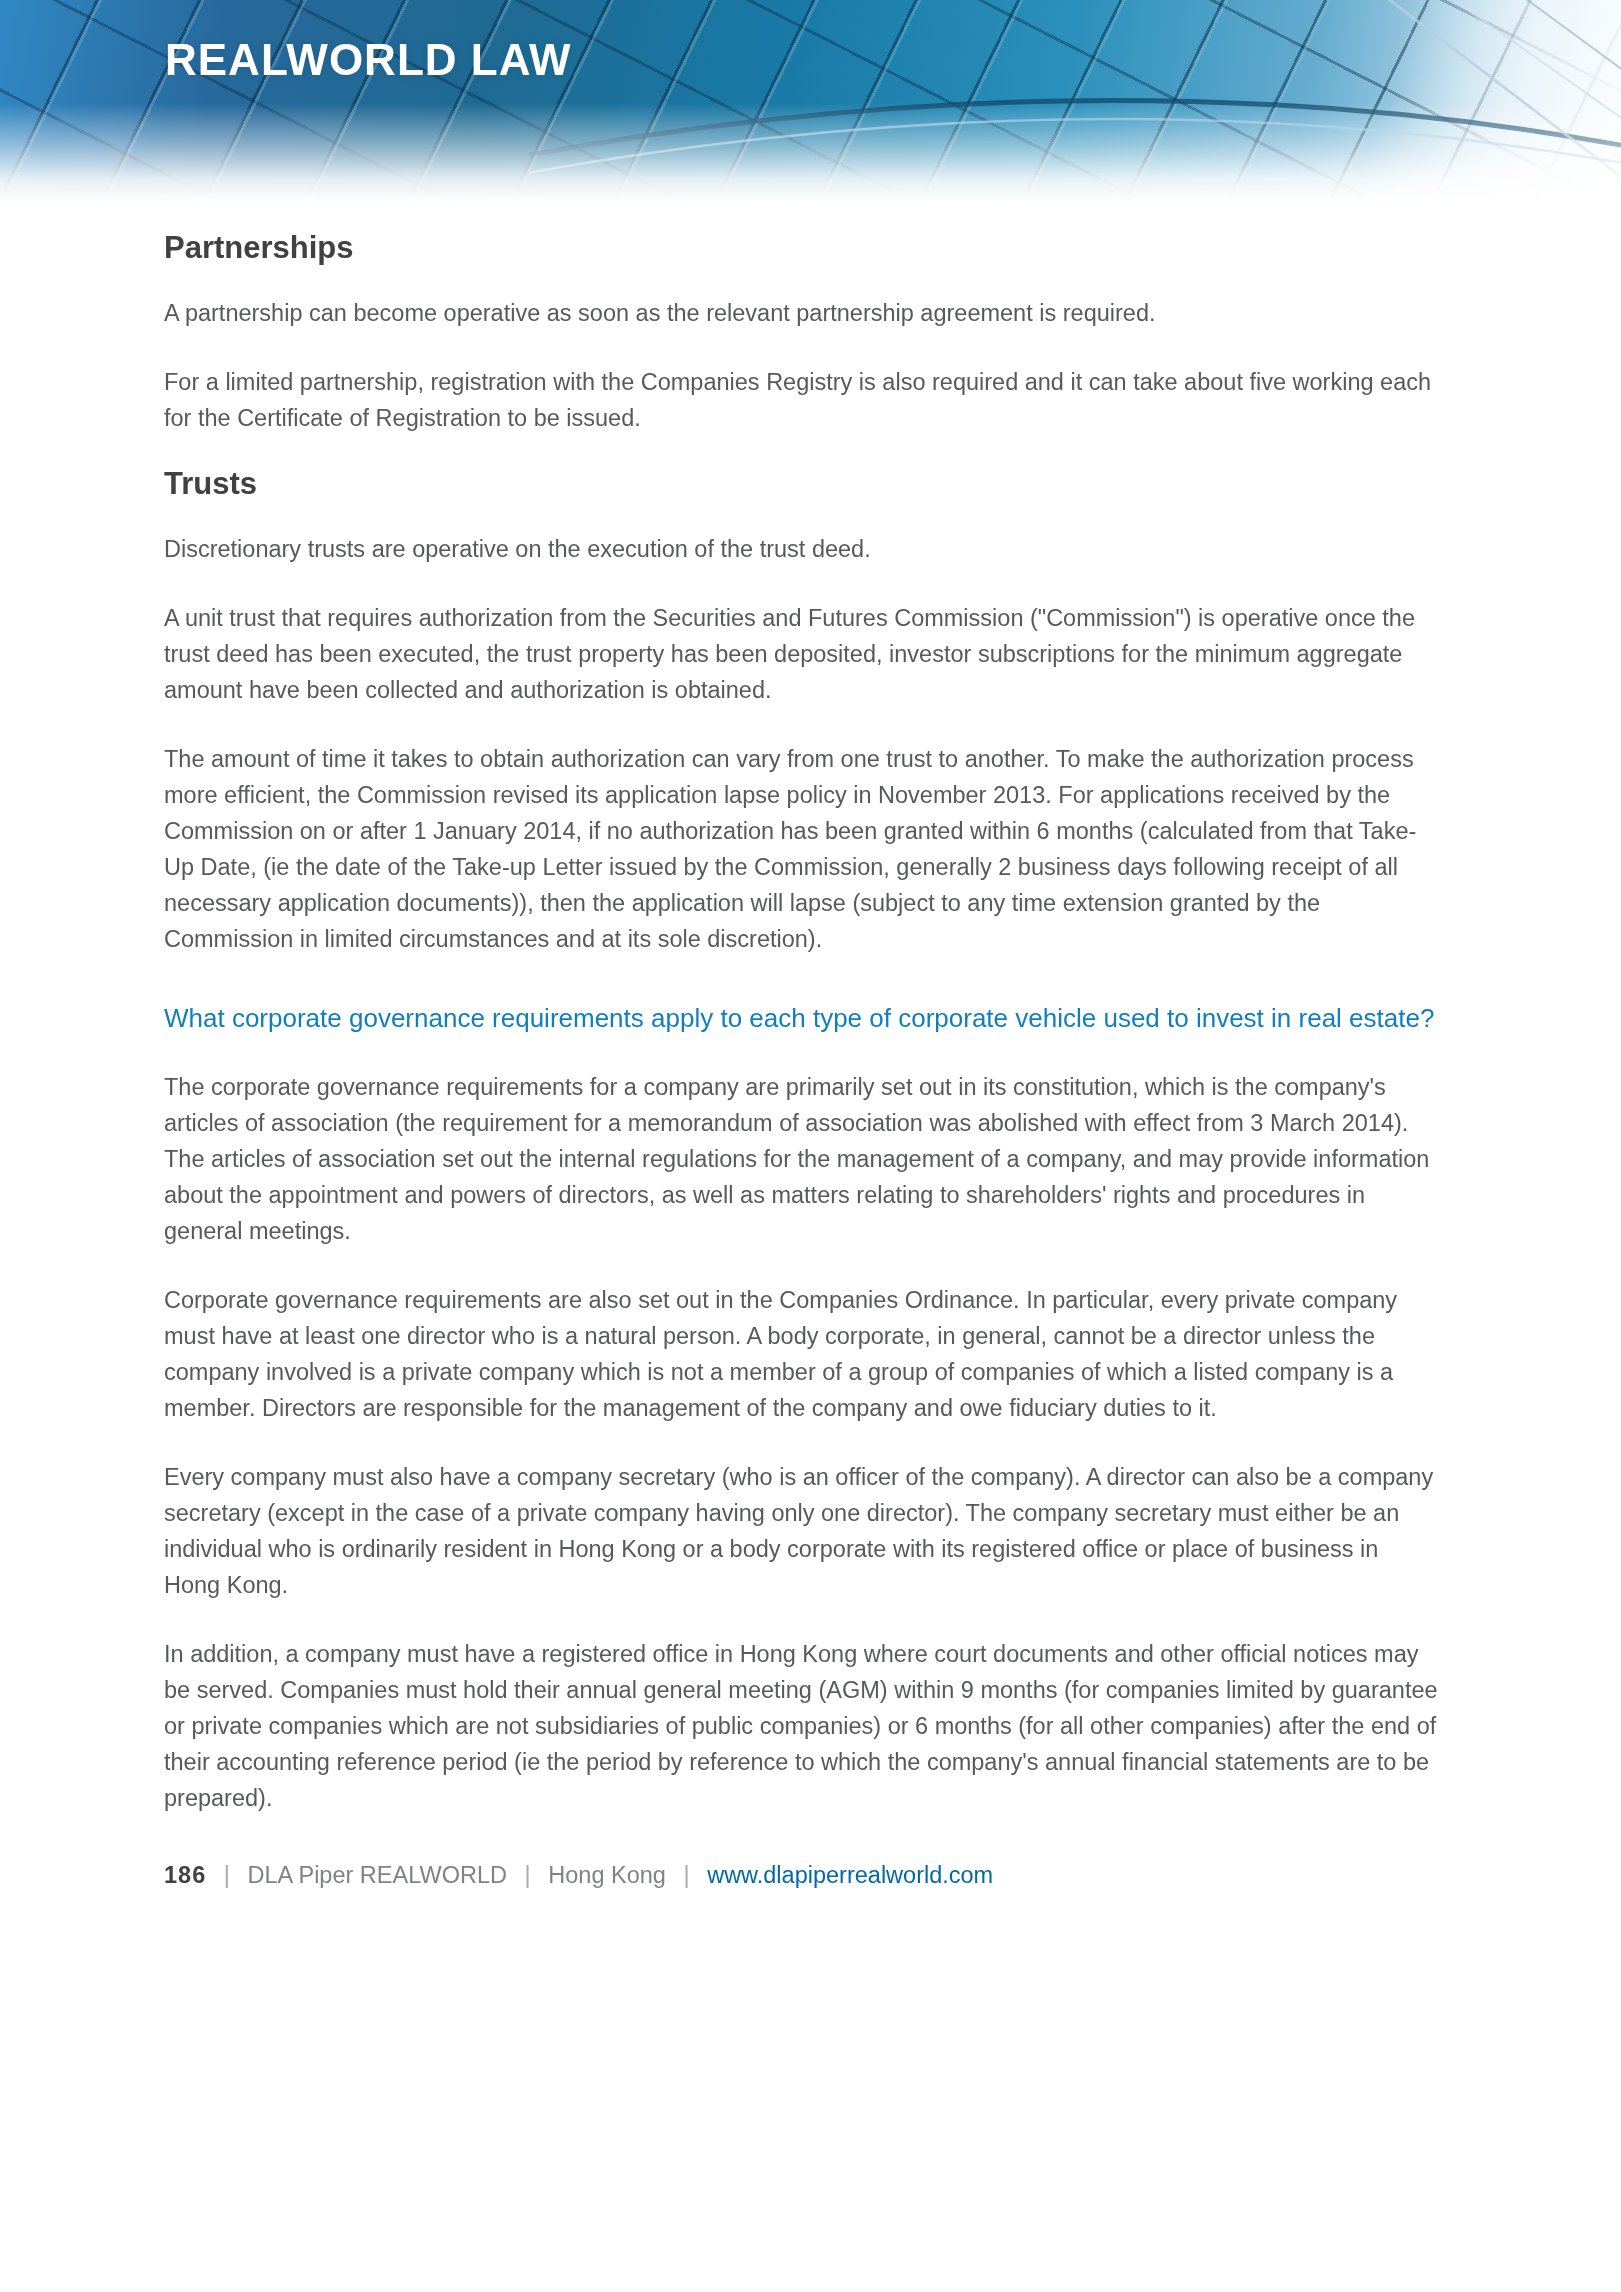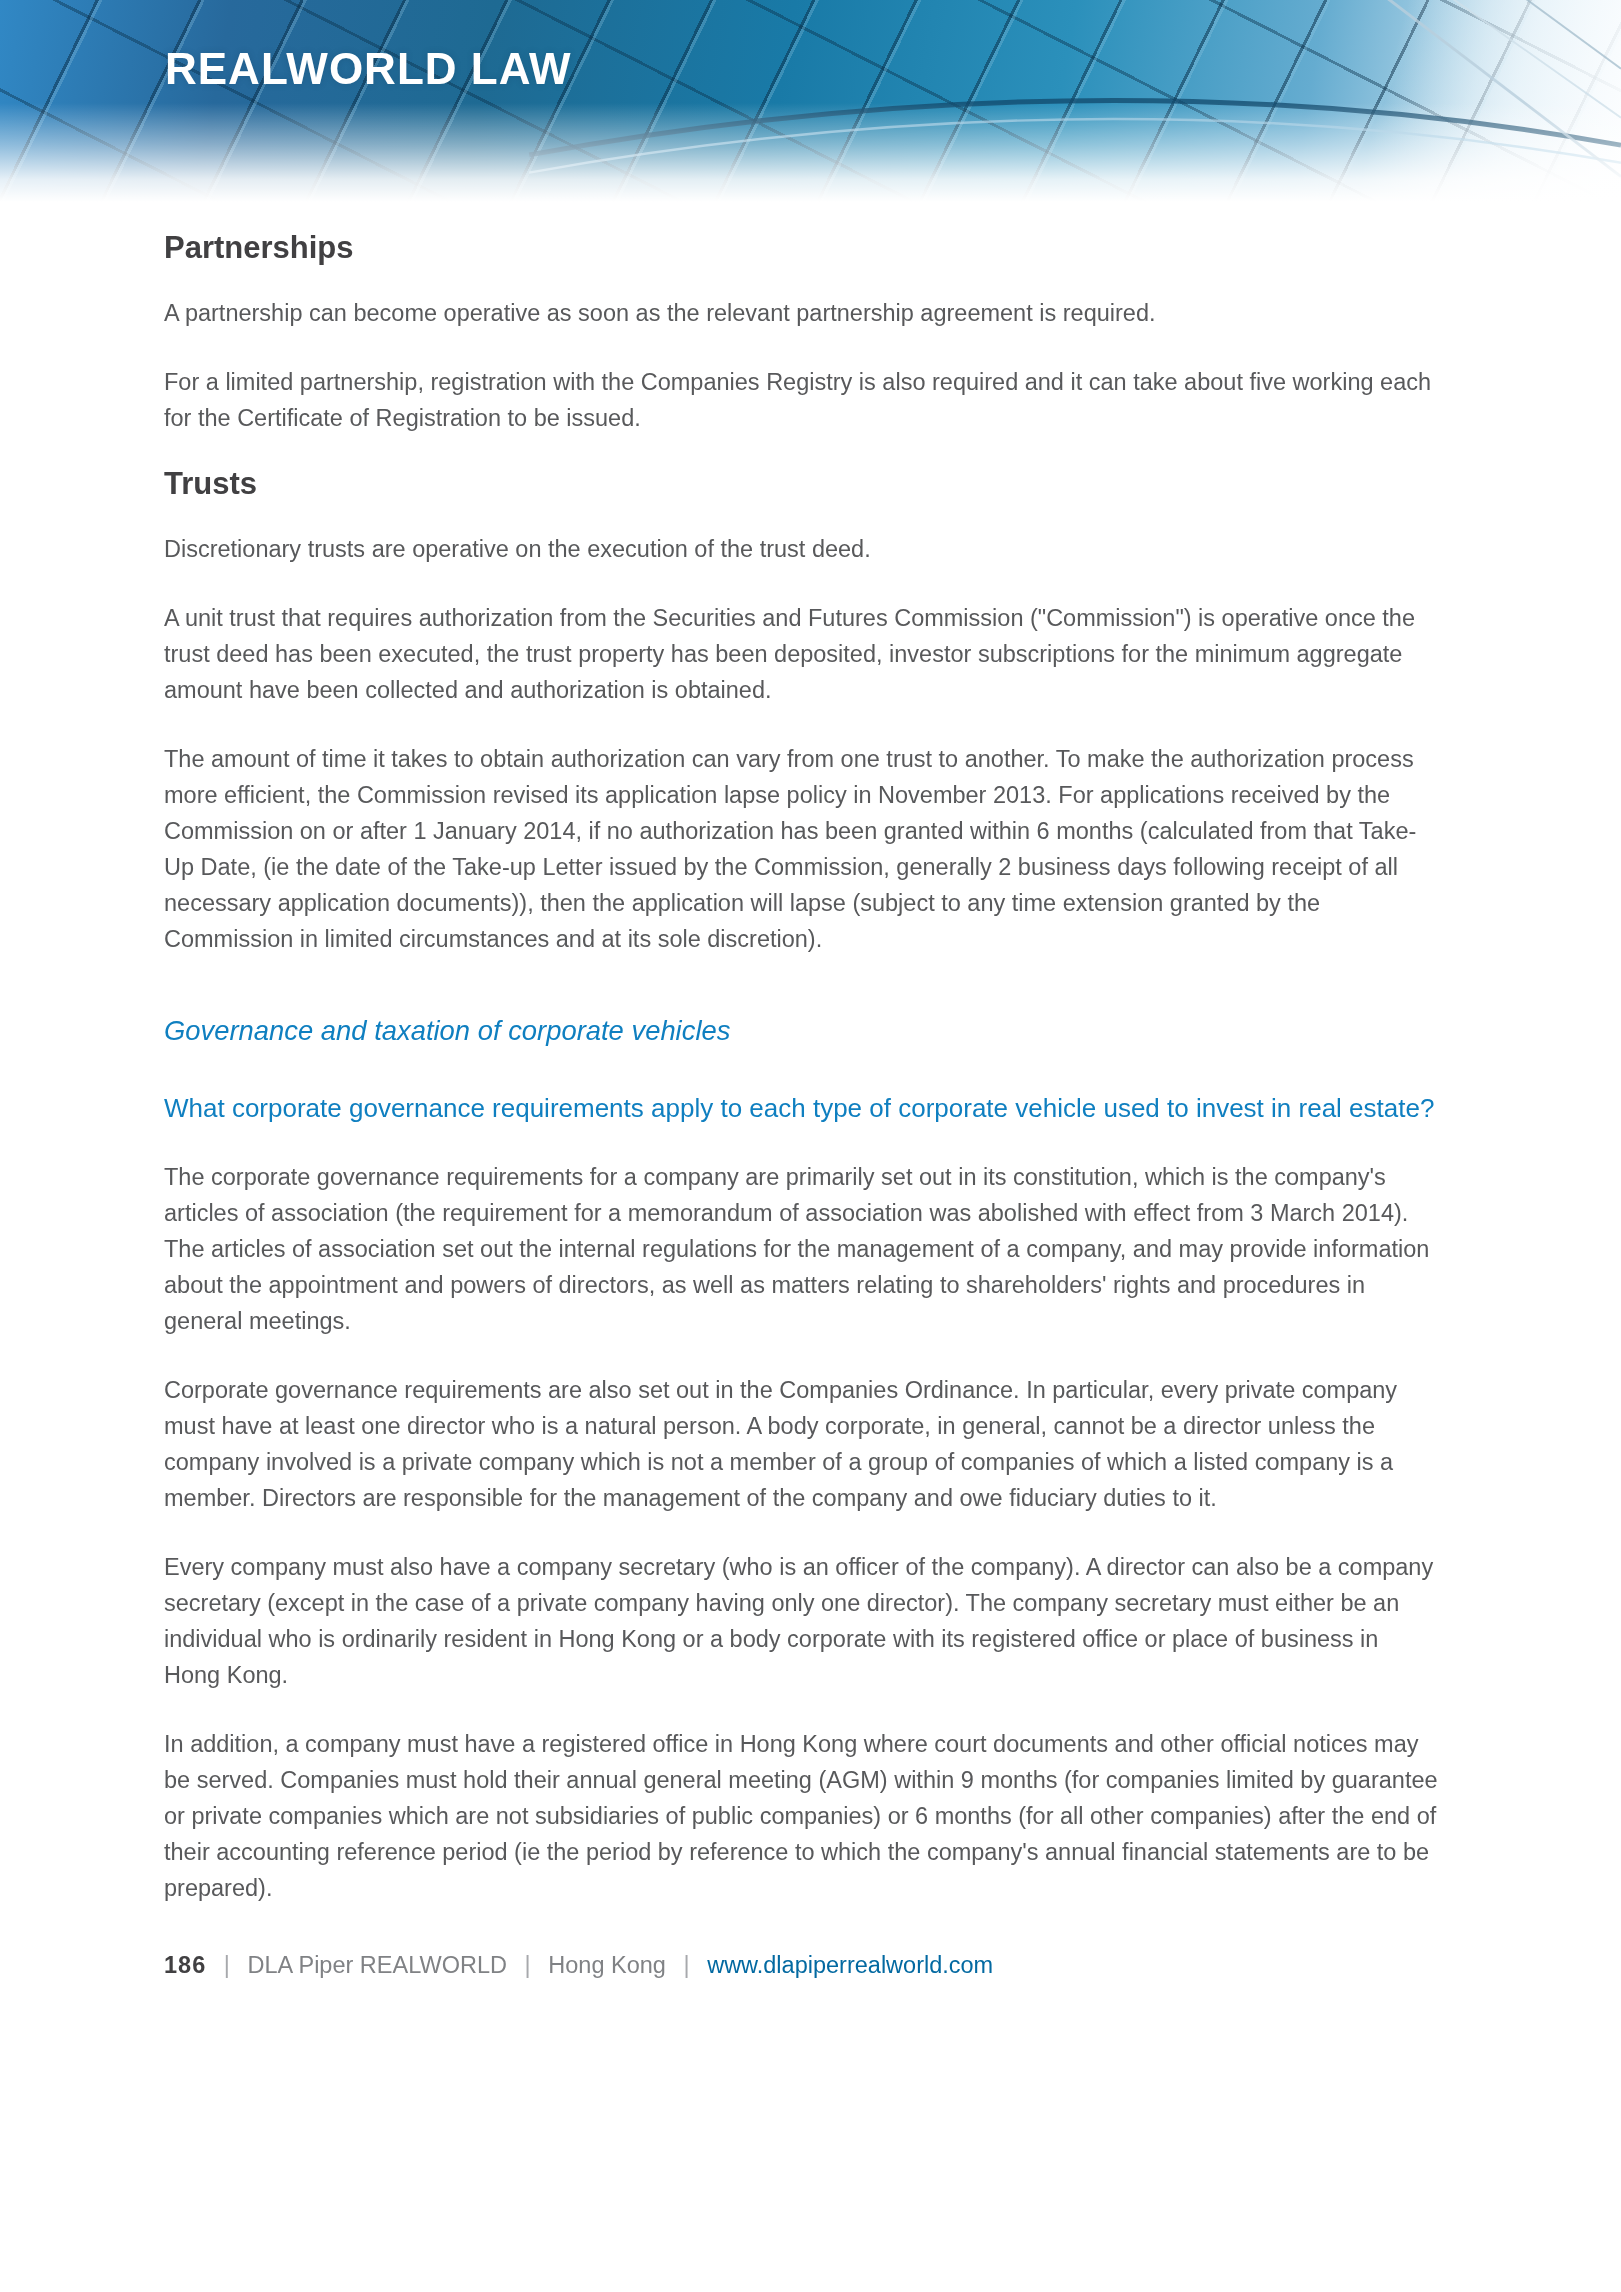--- a/index.html
+++ b/index.html
@@ -27,21 +27,21 @@
         #2b90bb 65%, #65acd0 80%, #b9d9ea 90%, #eff7fc 100%);
   }
   .hero-arcs { position:absolute; inset:0; }
   .hero-fade {
     position:absolute; inset:0;
     background:linear-gradient(to bottom,
       rgba(255,255,255,0) 50%, rgba(255,255,255,.45) 70%,
       rgba(255,255,255,.88) 87%, #ffffff 98%);
   }
   .brand {
-    position:absolute; left:165px; top:44px;
+    position:absolute; left:165px; top:35px;
     color:#ffffff; font-weight:700; font-size:44px; letter-spacing:1px;
     text-shadow:0 0 5.9px rgba(20,60,90,.25);
     white-space:nowrap;
   }
 
   
   .content {
     position:absolute; top:233px; left:164px; width:1274px;
     color:#58595b; font-size:23.5px; line-height:36px;
   }
@@ -91,21 +91,20 @@
 
     <h3 class="first">Partnerships</h3>
     <p>A partnership can become operative as soon as the relevant partnership agreement is required.</p>
     <p>For a limited partnership, registration with the Companies Registry is also required and it can take about five working each for the Certificate of Registration to be issued.</p>
 
     <h3>Trusts</h3>
     <p>Discretionary trusts are operative on the execution of the trust deed.</p>
     <p>A unit trust that requires authorization from the Securities and Futures Commission ("Commission") is operative once the trust deed has been executed, the trust property has been deposited, investor subscriptions for the minimum aggregate amount have been collected and authorization is obtained.</p>
     <p>The amount of time it takes to obtain authorization can vary from one trust to another. To make the authorization process more efficient, the Commission revised its application lapse policy in November 2013. For applications received by the Commission on or after 1 January 2014, if no authorization has been granted within 6 months (calculated from that Take-Up Date, (ie the date of the Take-up Letter issued by the Commission, generally 2 business days following receipt of all necessary application documents)), then the application will lapse (subject to any time extension granted by the Commission in limited circumstances and at its sole discretion).</p>
 
-    <div class="gov-title">Governance and taxation of corporate vehicles</div>
     <div class="gov-question">What corporate governance requirements apply to each type of corporate vehicle used to invest in real estate?</div>
 
     <p>The corporate governance requirements for a company are primarily set out in its constitution, which is the company's articles of association (the requirement for a memorandum of association was abolished with effect from 3 March 2014). The articles of association set out the internal regulations for the management of a company, and may provide information about the appointment and powers of directors, as well as matters relating to shareholders' rights and procedures in general meetings.</p>
     <p>Corporate governance requirements are also set out in the Companies Ordinance. In particular, every private company must have at least one director who is a natural person. A body corporate, in general, cannot be a director unless the company involved is a private company which is not a member of a group of companies of which a listed company is a member. Directors are responsible for the management of the company and owe fiduciary duties to it.</p>
     <p>Every company must also have a company secretary (who is an officer of the company). A director can also be a company secretary (except in the case of a private company having only one director). The company secretary must either be an individual who is ordinarily resident in Hong Kong or a body corporate with its registered office or place of business in Hong Kong.</p>
     <p>In addition, a company must have a registered office in Hong Kong where court documents and other official notices may be served. Companies must hold their annual general meeting (AGM) within 9 months (for companies limited by guarantee or private companies which are not subsidiaries of public companies) or 6 months (for all other companies) after the end of their accounting reference period (ie the period by reference to which the company's annual financial statements are to be prepared).</p>
 
     <div class="footer">
       <span class="page-num">186</span>
       <span class="sep">|</span>

